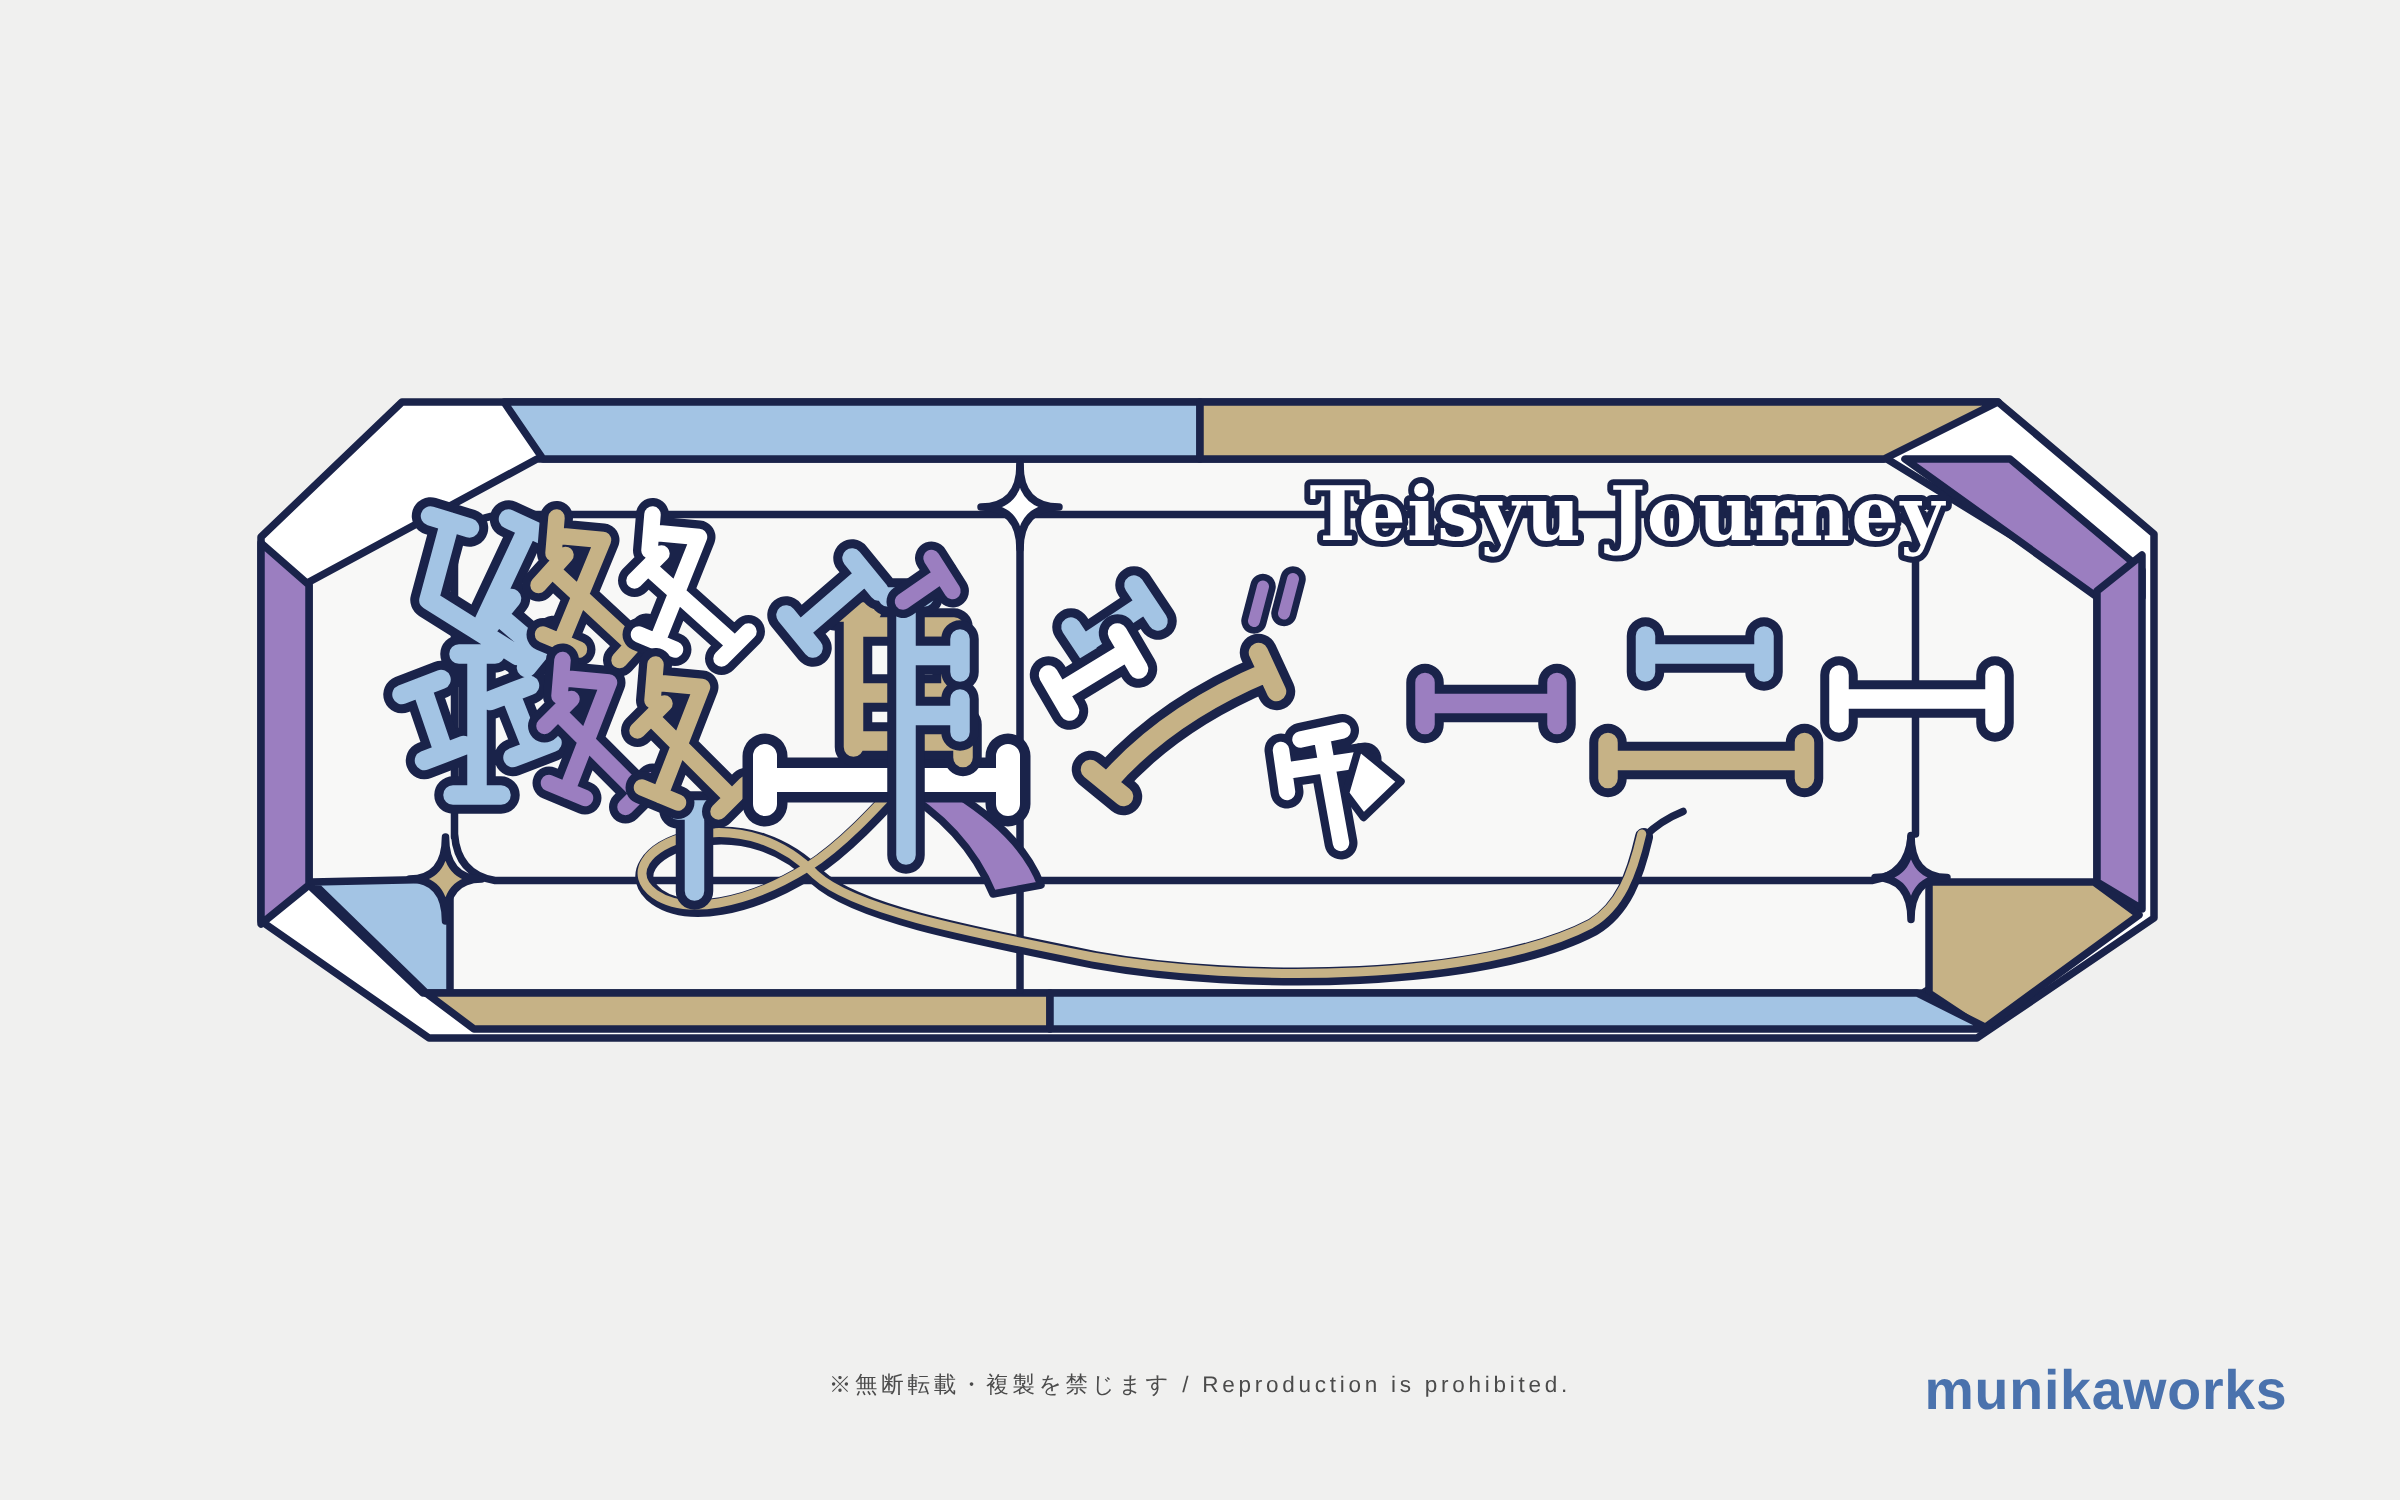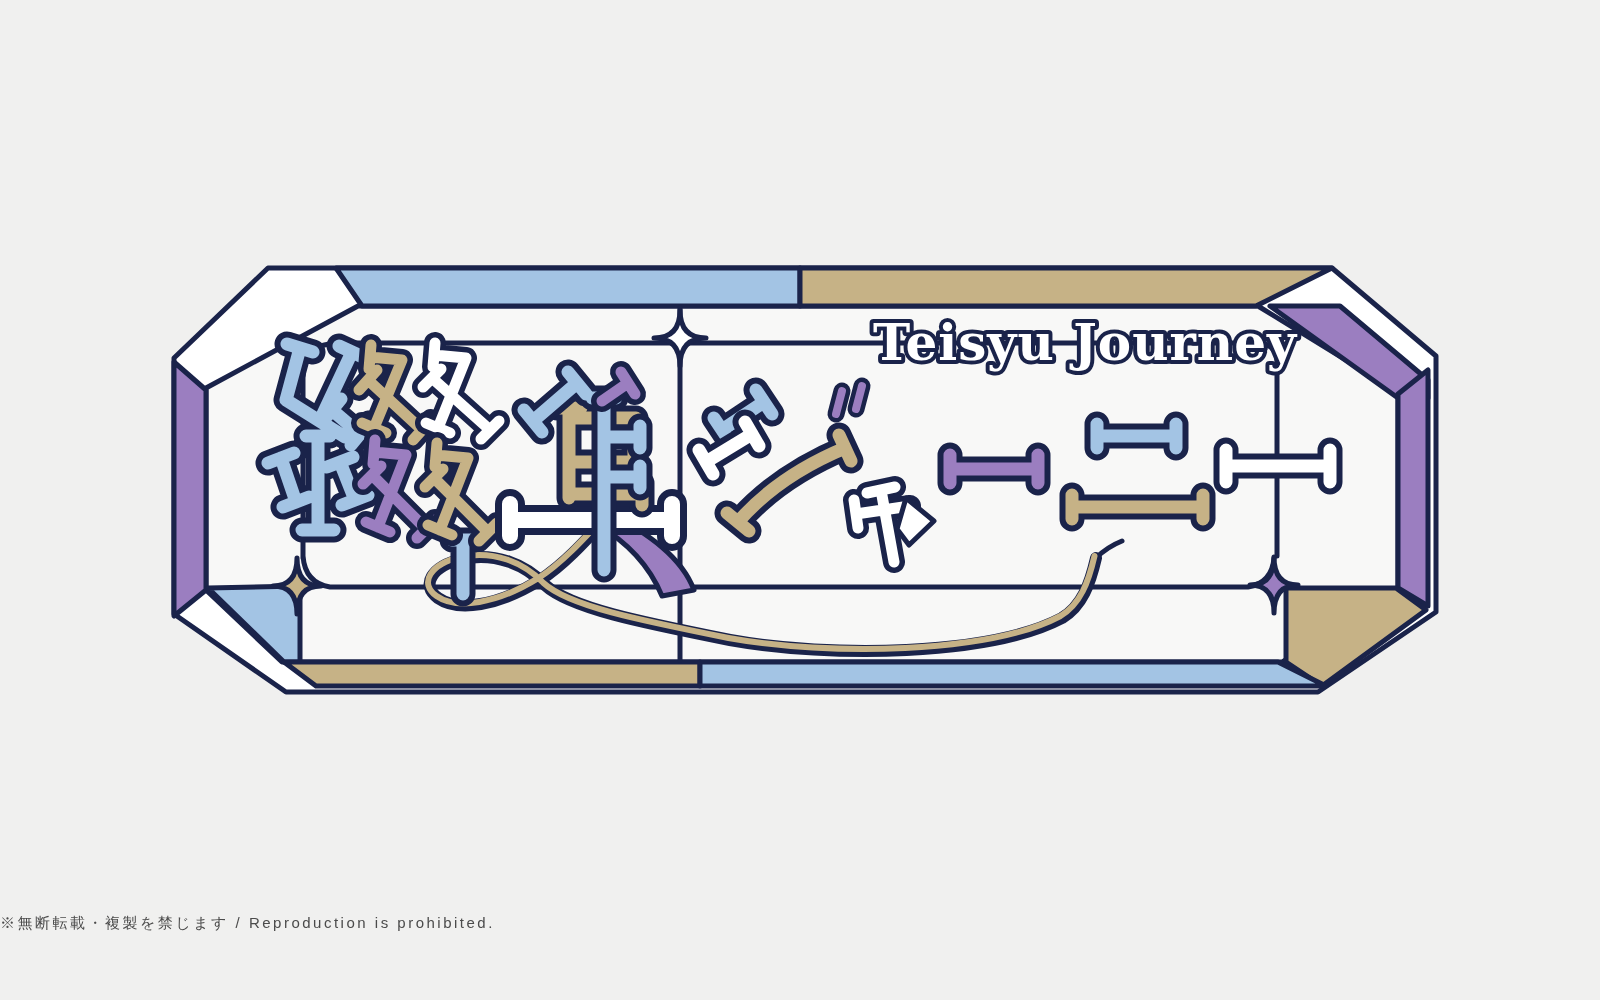--- a/index.html
+++ b/index.html
@@ -27,21 +27,21 @@
   .thread-f{fill:none;stroke:var(--tan);stroke-width:6px;stroke-linecap:round;}
   .thread-tip{fill:none;stroke:var(--navy);stroke-width:5px;stroke-linecap:round;}
 
   .title-en{
     font-family:"DejaVu Serif","Liberation Serif",serif;
     font-weight:bold;font-size:50px;letter-spacing:1px;
     fill:var(--white);stroke:var(--navy);stroke-width:8px;
     paint-order:stroke;stroke-linejoin:round;
   }
   .footer-notice{
-    position:absolute;left:0;top:914px;width:100%;
+    position:absolute;left:0;top:914px;width:100%;text-align:center;
     color:var(--footer-gray);font-size:15px;letter-spacing:2.5px;
   }
   .brand{
     position:absolute;left:1283px;top:906px;width:260px;
     color:var(--brand-blue);font-size:37px;font-weight:bold;
     letter-spacing:0.5px;
   }
   .sr-only{position:absolute;width:1px;height:1px;overflow:hidden;clip:rect(0 0 0 0);}
 </style>
 </head>
@@ -144,13 +144,14 @@
       <path class="f s-white w13" d="M1226,466 L1330,466 M1226,450 L1226,482 M1330,450 L1330,482"></path>
     </g>
 
     <text class="title-en" x="1085" y="360" text-anchor="middle">Teisyu Journey</text>
   </svg>
 
   <span class="sr-only">綴集ジャーニー</span>
 
   <div class="footer-notice">※無断転載・複製を禁じます / Reproduction is prohibited.</div>
 
+  <div class="brand">munikaworks</div>
 </div>
 
 </body></html>

